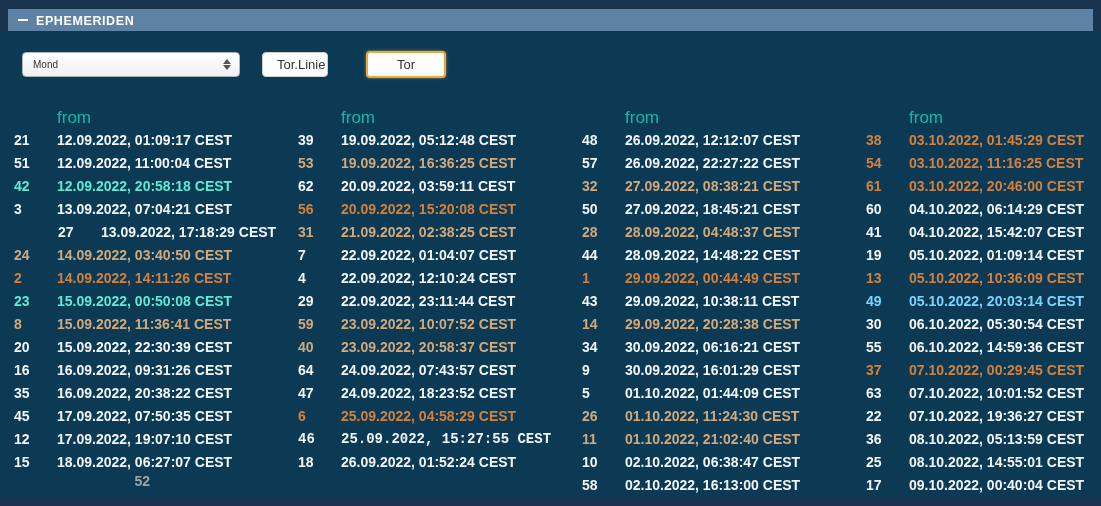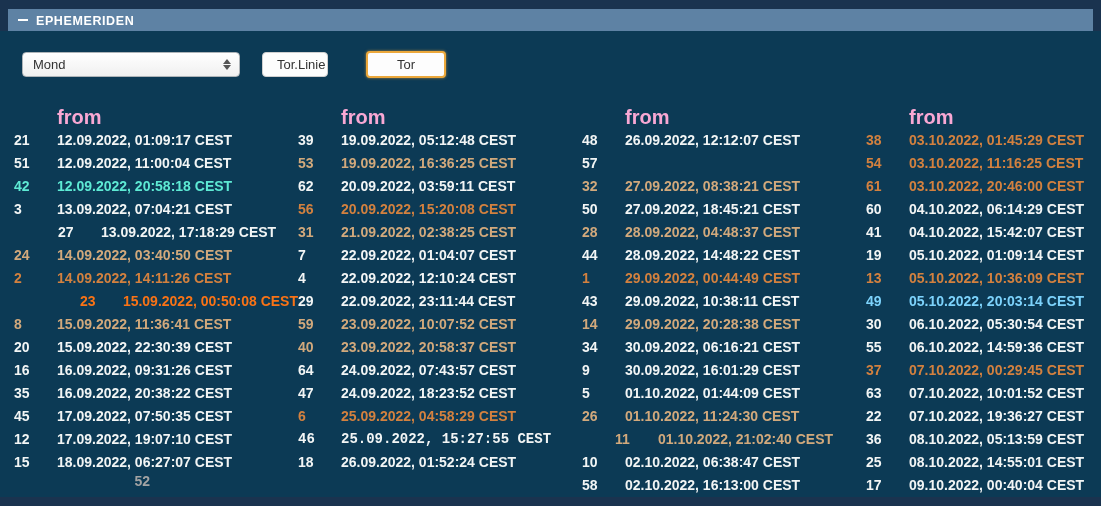--- a/index.html
+++ b/index.html
@@ -30,21 +30,21 @@
     position: absolute; top: 31px; left: 0; right: 0; bottom: 9px;
     background: #0c3a55;
   }
   
   .controls { position: absolute; top: 21px; left: 22px; height: 28px; }
   .planet-select {
     position: absolute; left: 0; top: 0; width: 218px; height: 25px;
     background: linear-gradient(#ffffff, #f0f0f0);
     border: 1px solid #aeb4b8; border-radius: 4px;
     display: flex; align-items: center;
-    font-size: 13px; color: #333;
+    font-size: 10px; color: #333;
     padding: 0 8px 0 10px; cursor: pointer;
   }
   .planet-select .sel-label { flex: 1 1 auto; }
   .spinner-icon { display: flex; flex-direction: column; gap: 1px; align-items: center; }
   .spinner-icon .up {
     width: 0; height: 0; border-left: 4px solid transparent;
     border-right: 4px solid transparent; border-bottom: 5px solid #555;
   }
   .spinner-icon .down {
     width: 0; height: 0; border-left: 4px solid transparent;
@@ -64,21 +64,21 @@
   }
   
   .ephem-table {
     position: absolute; top: 75px; left: 14px; right: 0;
     display: grid; grid-template-columns: 284px 284px 284px auto;
   }
   .ephem-col { display: block; }
   .col-head {
     height: 23px; line-height: 23px;
     padding-left: 43px;
-    color: #f9a8d4; font-size: 20px; font-weight: bold;
+    color: #14b8a6; font-size: 17px; font-weight: normal;
   }
   .ephem-row { height: 22.95px; display: flex; align-items: center; }
   .gate-num {
     width: 43px; flex: 0 0 43px;
     font-size: 14px; font-weight: 600;
   }
   .gate-time { font-size: 14px; font-weight: 600; white-space: nowrap; }
 </style>
 </head>
 <body>
@@ -126,21 +126,21 @@
           <span class="gate-time">13.09.2022, 17:18:29 CEST</span>
         </div>
         <div class="ephem-row" style="color: rgb(210, 169, 124);">
           <span class="gate-num">24</span>
           <span class="gate-time">14.09.2022, 03:40:50 CEST</span>
         </div>
         <div class="ephem-row" style="color: rgb(211, 129, 63);">
           <span class="gate-num">2</span>
           <span class="gate-time">14.09.2022, 14:11:26 CEST</span>
         </div>
-        <div class="ephem-row" style="color: #f97316; justify-content: flex-end;">
+        <div class="ephem-row" style="color: #5eead4;">
           <span class="gate-num">23</span>
           <span class="gate-time">15.09.2022, 00:50:08 CEST</span>
         </div>
         <div class="ephem-row" style="color: rgb(210, 169, 124);">
           <span class="gate-num">8</span>
           <span class="gate-time">15.09.2022, 11:36:41 CEST</span>
         </div>
         <div class="ephem-row" style="color: rgb(242, 245, 245);">
           <span class="gate-num">20</span>
           <span class="gate-time">15.09.2022, 22:30:39 CEST</span>
@@ -234,20 +234,21 @@
         </div>
       </div>
       <div class="ephem-col">
         <div class="col-head">from</div>
         <div class="ephem-row" style="color: rgb(242, 245, 245);">
           <span class="gate-num">48</span>
           <span class="gate-time">26.09.2022, 12:12:07 CEST</span>
         </div>
         <div class="ephem-row" style="color: rgb(242, 245, 245);">
           <span class="gate-num">57</span>
+          <span class="gate-time">26.09.2022, 22:27:22 CEST</span>
         </div>
         <div class="ephem-row" style="color: rgb(210, 169, 124);">
           <span class="gate-num">32</span>
           <span class="gate-time">27.09.2022, 08:38:21 CEST</span>
         </div>
         <div class="ephem-row" style="color: rgb(242, 245, 245);">
           <span class="gate-num">50</span>
           <span class="gate-time">27.09.2022, 18:45:21 CEST</span>
         </div>
         <div class="ephem-row" style="color: rgb(210, 169, 124);">
@@ -279,21 +280,21 @@
           <span class="gate-time">30.09.2022, 16:01:29 CEST</span>
         </div>
         <div class="ephem-row" style="color: rgb(242, 245, 245);">
           <span class="gate-num">5</span>
           <span class="gate-time">01.10.2022, 01:44:09 CEST</span>
         </div>
         <div class="ephem-row" style="color: rgb(210, 169, 124);">
           <span class="gate-num">26</span>
           <span class="gate-time">01.10.2022, 11:24:30 CEST</span>
         </div>
-        <div class="ephem-row" style="color: rgb(210, 169, 124); justify-content: center;">
+        <div class="ephem-row" style="color: rgb(210, 169, 124);">
           <span class="gate-num">11</span>
           <span class="gate-time">01.10.2022, 21:02:40 CEST</span>
         </div>
         <div class="ephem-row" style="color: rgb(242, 245, 245);">
           <span class="gate-num">10</span>
           <span class="gate-time">02.10.2022, 06:38:47 CEST</span>
         </div>
         <div class="ephem-row" style="color: rgb(242, 245, 245);">
           <span class="gate-num">58</span>
           <span class="gate-time">02.10.2022, 16:13:00 CEST</span>

